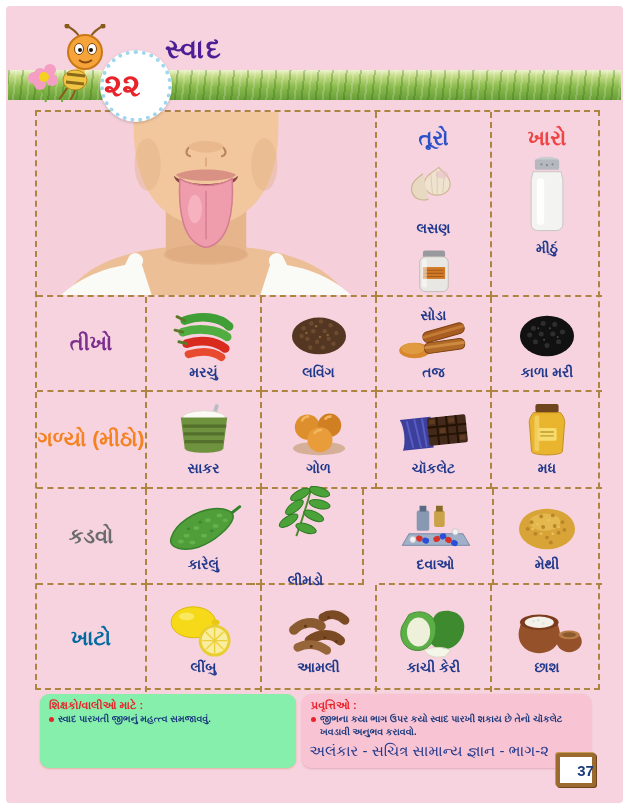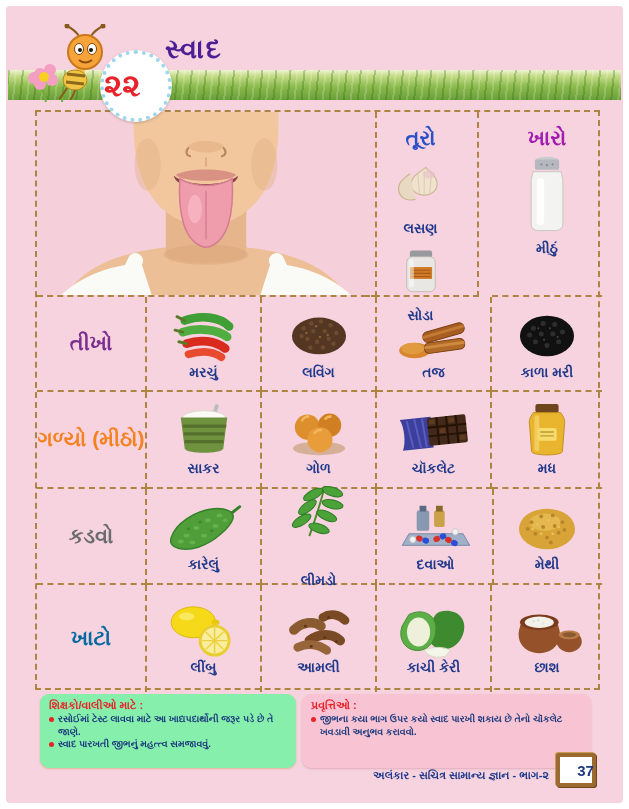--- a/index.html
+++ b/index.html
@@ -45,22 +45,22 @@
         box-shadow:0 1px 2px rgba(180,120,40,.35);}
   .note-box.pinkish{left:302px;top:694px;width:289px;height:74px;background:#f8c3d2;
         box-shadow:0 1px 2px rgba(180,80,110,.3);}
   .note-title{color:#e8232a;font-weight:bold;font-size:11px;margin-bottom:1px;}
   .note-list{margin:0;padding:0;list-style:none;}
   .note-list li{color:#1c3a7e;font-size:9.5px;font-weight:bold;line-height:1.32;
         padding-left:9px;position:relative;}
   .note-list li:before{content:"";position:absolute;left:0;top:4px;width:5px;height:5px;
         border-radius:50%;background:#e8232a;}
   
-  .footer-text{position:absolute;right:80px;top:769px;color:#21398c;font-size:11px;
-        font-weight:bold;z-index:2;}
+  .footer-text{position:absolute;right:80px;top:742px;color:#21398c;font-size:15px;
+        font-weight:normal;z-index:2;}
   .page-number-frame{position:absolute;left:556px;top:753px;width:40px;height:34px;z-index:2;
         background:#fff;border:4px solid #9a6a30;border-radius:3px;box-sizing:border-box;
         display:flex;align-items:center;justify-content:center;
         color:#1c3a7e;font-weight:bold;font-size:15px;
         box-shadow:1px 1px 0 #6e4418, -1px -1px 0 #c89a58;padding-left:19px;}
 </style>
 </head>
 <body>
 
 <div class="page">
@@ -132,21 +132,21 @@
         <path d="M151,35 c-4,4 -3,8 2,9 M185,35 c4,4 3,8 -2,9" stroke="#b9855c" stroke-width="2" fill="none"></path>
         <path d="M168,45 v9" stroke="#e0ac80" stroke-width="2"></path>
         <path d="M138,62 C150,55 186,55 198,62 C192,70 144,70 138,62 Z" fill="#d99184"></path>
         <path d="M136,63 C150,74 186,74 200,63 C197,80 139,80 136,63 Z" fill="#8a4544"></path>
         <path d="M142,66 C140,100 146,130 168,134 C190,130 196,100 194,66 C180,75 156,75 142,66 Z" fill="#ef9cac" stroke="#d47d92" stroke-width="1.5"></path>
         <path d="M168,78 V126" stroke="#d47d92" stroke-width="2" opacity="0.7"></path>
         <ellipse cx="157" cy="96" rx="7" ry="14" fill="#f7b9c4" opacity="0.8"></ellipse>
       </svg>
     </div>
 
-  <div class="cell top-col bb br" style="left: 327px; top: 0px; width: 115px; height: 185px; gap: 12px;">
+  <div class="cell top-col bb br" style="left: 340px; top: 0px; width: 115px; height: 185px; gap: 12px;">
         <div class="col-title" style="color: rgb(43, 80, 200);">તૂરો</div>
         <div class="food-icon small">
           <svg viewBox="0 0 80 58">
             <path d="M46,8 C40,14 30,16 28,26 C26,36 34,43 44,43 C54,43 62,36 60,26 C58,16 50,14 46,8Z" fill="#efe3cf" stroke="#cfb797" stroke-width="1.5"></path>
             <path d="M26,16 C19,22 10,27 12,38 C14,48 25,51 33,48" fill="#e8d9c2" stroke="#cbb493" stroke-width="1.5"></path>
             <path d="M44,13 L44,41 M36,17 L38,41 M53,17 L51,41" stroke="#d8c4a4" stroke-width="1" fill="none"></path>
             <ellipse cx="50" cy="17" rx="8" ry="5" fill="#e8c0c8" opacity="0.6"></ellipse>
           </svg>
         </div>
         <div class="food-label">લસણ</div>
@@ -155,21 +155,21 @@
             <rect x="26" y="3" width="28" height="9" rx="3" fill="#98999d"></rect>
             <rect x="22" y="11" width="36" height="44" rx="7" fill="#e9e7e3" stroke="#b9b5ad"></rect>
             <rect x="26" y="24" width="28" height="15" fill="#d07a28"></rect>
             <path d="M28,28 h24 M28,32 h24 M28,36 h24" stroke="#a85a18" stroke-width="1.3"></path>
             <rect x="25" y="14" width="6" height="36" rx="3" fill="#ffffff" opacity="0.5"></rect>
           </svg>
         </div>
         <div class="food-label">સોડા</div>
       </div>
       <div class="cell top-col bb" style="left: 455px; top: 0px; width: 110px; height: 185px;">
-        <div class="col-title" style="color: #a21caf;">ખારો</div>
+        <div class="col-title" style="color: #ef4444;">ખારો</div>
         <div class="food-icon tall">
           <svg viewBox="0 0 60 92">
             <ellipse cx="30" cy="8" rx="13" ry="4" fill="#c9ccd1"></ellipse>
             <rect x="17" y="7" width="26" height="11" rx="2" fill="#b5b9bf"></rect>
             <circle cx="24" cy="12" r="1.2" fill="#85898f"></circle>
             <circle cx="30" cy="13" r="1.2" fill="#85898f"></circle>
             <circle cx="36" cy="12" r="1.2" fill="#85898f"></circle>
             <path d="M15,20 h30 l2,9 v47 a7,7 0 0 1 -7,7 h-20 a7,7 0 0 1 -7,-7 v-47 Z" fill="#f3f3f1" stroke="#c6c6c2"></path>
             <rect x="19" y="27" width="8" height="50" rx="4" fill="#ffffff" opacity="0.85"></rect>
           </svg>
@@ -338,21 +338,21 @@
             </g>
             <g fill="#3d8a30">
               <ellipse cx="36" cy="24" rx="2" ry="1.4"></ellipse>
               <ellipse cx="48" cy="33" rx="2" ry="1.4"></ellipse>
               <ellipse cx="24" cy="31" rx="2" ry="1.4"></ellipse>
             </g>
           </svg>
         </div>
         <div class="food-label">કારેલું</div>
       </div>
-      <div class="cell item-cell br bb" style="left: 225px; top: 377px; width: 115px; height: 96px; gap: 32px;">
+      <div class="cell item-cell br bb" style="left: 212px; top: 377px; width: 115px; height: 96px; gap: 32px;">
         <div class="food-icon">
           <svg viewBox="0 0 80 58">
             <path d="M46,3 C42,20 36,38 30,55" stroke="#4c8a2e" stroke-width="2" fill="none"></path>
             <g fill="#4aa238" stroke="#2f7a24" stroke-width="1">
               <g transform="translate(54,9) rotate(18)">
                 <ellipse rx="11" ry="4.5"></ellipse>
               </g>
               <g transform="translate(34,12) rotate(-28)">
                 <ellipse rx="11" ry="4.5"></ellipse>
               </g>
@@ -491,21 +491,20 @@
             <ellipse cx="63" cy="34" rx="7" ry="2.6" fill="#8a5a2e"></ellipse>
           </svg>
         </div>
         <div class="food-label">છાશ</div>
       </div>
     </div>
 
   <div class="note-box yellow">
     <div class="note-title">શિક્ષકો/વાલીઓ માટે :</div>
     <ul class="note-list" id="teachers-list">
-        <li>રસોઈમાં ટેસ્ટ લાવવા માટે આ ખાદ્યપદાર્થોની જરૂર પડે છે તે જાણે.</li>
         <li>સ્વાદ પારખતી જીભનું મહત્ત્વ સમજાવવું.</li>
       </ul>
   </div>
   <div class="note-box pinkish">
     <div class="note-title">પ્રવૃત્તિઓ :</div>
     <ul class="note-list" id="activities-list">
         <li>જીભના કયા ભાગ ઉપર કયો સ્વાદ પારખી શકાય છે તેનો ચૉકલેટ ખવડાવી અનુભવ કરાવવો.</li>
       </ul>
   </div>
 

